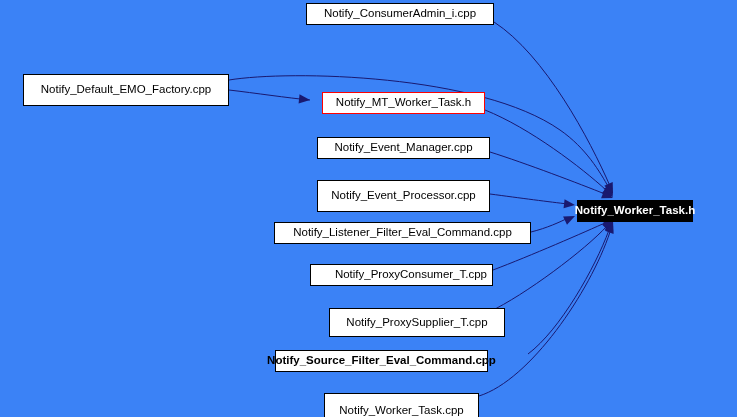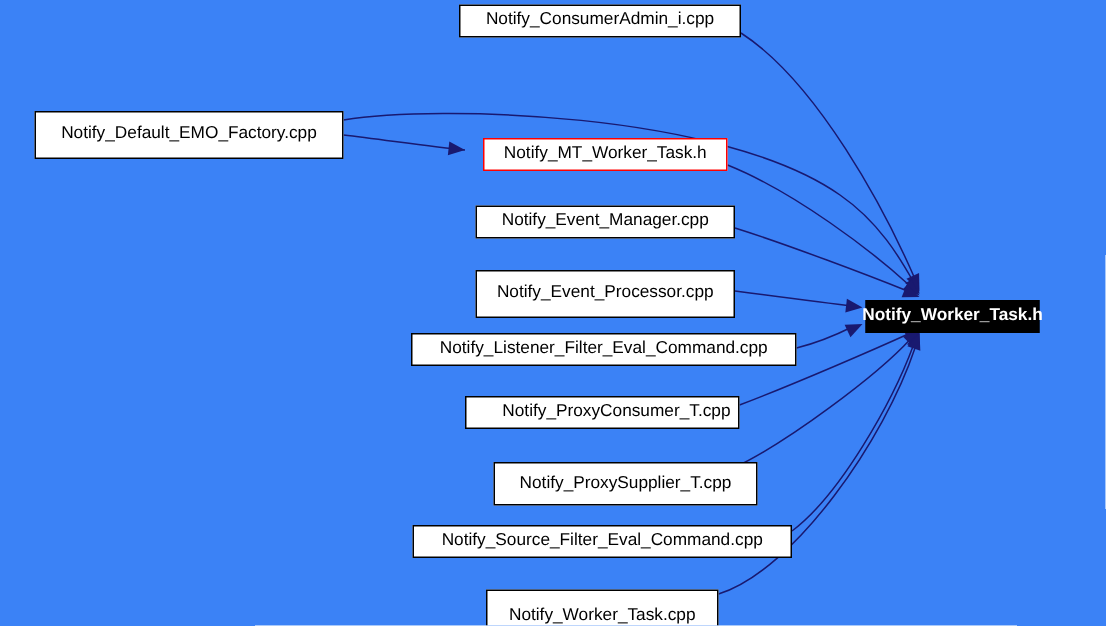--- a/index.html
+++ b/index.html
@@ -100,21 +100,21 @@
       </div>
       <div class="node" style="left: 274px; top: 222px; width: 257px; height: 22px;">
         <span class="node-label">Notify_Listener_Filter_Eval_Command.cpp</span>
       </div>
       <div class="node" style="left: 310px; top: 264px; width: 183px; height: 22px; justify-content: flex-end;">
         <span class="node-label">Notify_ProxyConsumer_T.cpp</span>
       </div>
       <div class="node" style="left: 313px; top: 308px; width: 176px; height: 29px; margin-left: 16px;">
         <span class="node-label">Notify_ProxySupplier_T.cpp</span>
       </div>
-      <div class="node" style="left: 275px; top: 350px; width: 253px; height: 22px;">
+      <div class="node" style="left: 275px; top: 350px; width: 213px; height: 22px; font-weight: bold;">
         <span class="node-label">Notify_Source_Filter_Eval_Command.cpp</span>
       </div>
       <div class="node" style="left: 324px; top: 393px; width: 155px; height: 36px;">
         <span class="node-label">Notify_Worker_Task.cpp</span>
       </div>
       <div class="node current" style="left: 577px; top: 200px; width: 116px; height: 22px; font-weight: bold;">
         <span class="node-label">Notify_Worker_Task.h</span>
       </div>
     </div>
 

